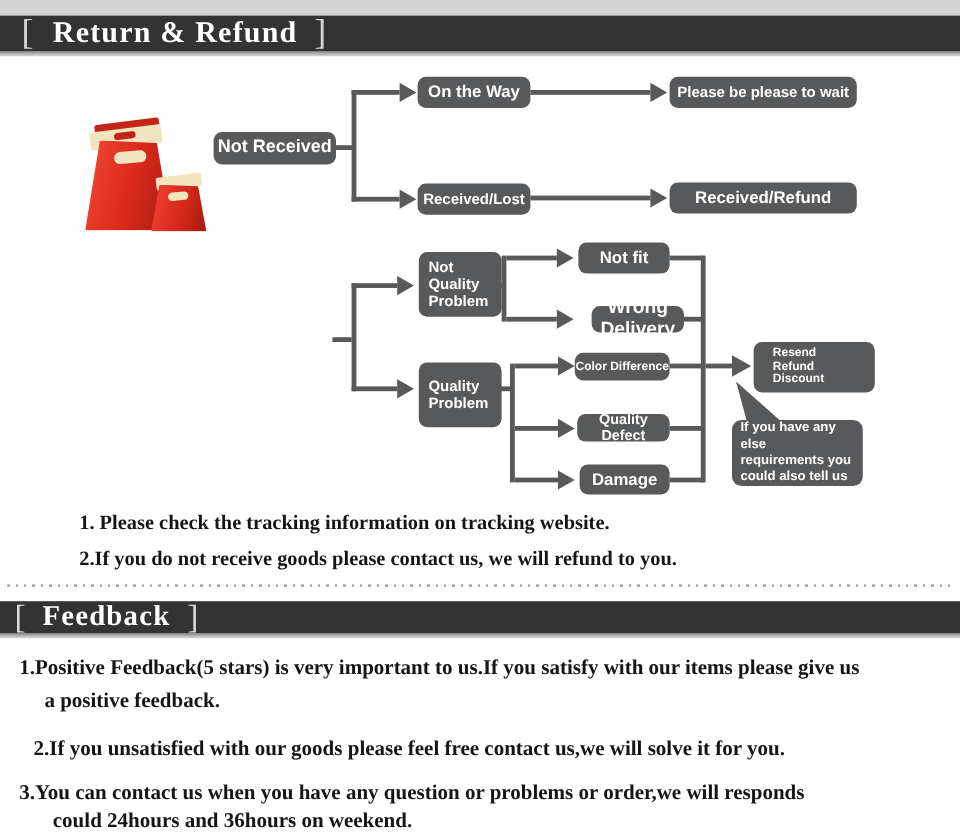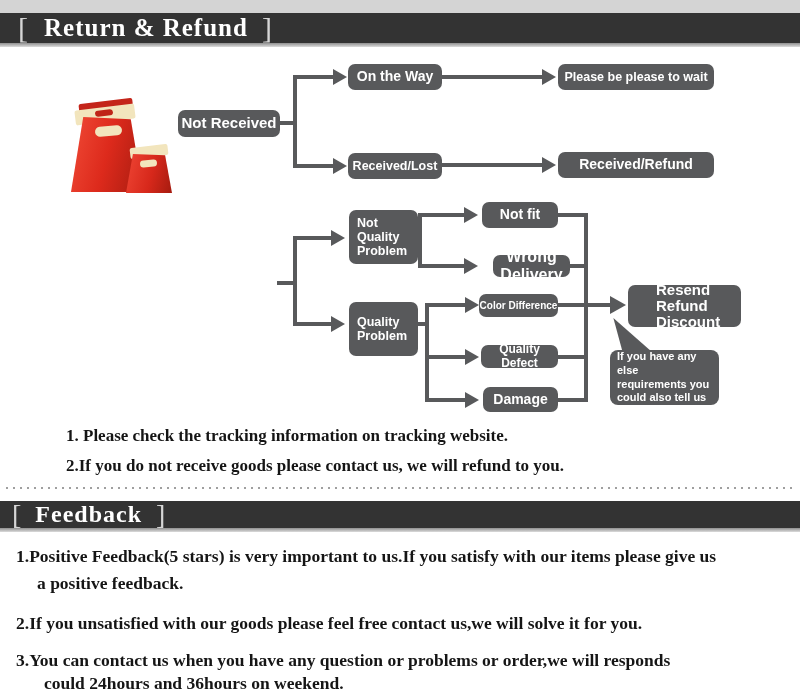--- a/index.html
+++ b/index.html
@@ -126,21 +126,21 @@
 
   <div class="hline" style="left:558px;top:213px;width:28px;height:4px;"></div>
   <div class="hline" style="left:558px;top:264px;width:28px;height:4px;"></div>
   <div class="hline" style="left:558px;top:303px;width:28px;height:4px;"></div>
   <div class="hline" style="left:558px;top:355px;width:28px;height:4px;"></div>
   <div class="hline" style="left:558px;top:398px;width:28px;height:4px;"></div>
   <div class="vline" style="left:584px;top:213px;width:4px;height:189px;"></div>
   <div class="hline" style="left:588px;top:303px;width:22px;height:4px;"></div>
   <div class="arr-lg" style="left:610px;top:296px;"></div>
 
-  <div class="node left" style="left:628px;top:285px;width:85px;height:42px;font-size:15px;padding-left:28px;line-height:1.05;">Resend
+  <div class="node left" style="left:628px;top:285px;width:85px;height:42px;font-size:10px;padding-left:16px;line-height:1.05;">Resend
 Refund
 Discount</div>
 
   <div class="bubble-tail"></div>
   <div class="node left" style="left:610px;top:350px;width:102px;height:55px;font-size:11px;padding-left:7px;border-radius:8px;line-height:1.25;">If you have any else
 requirements you
 could also tell us</div>
 
   <div class="note rr-note" style="left:66px;top:426px;">1. Please check the tracking information on tracking website.</div>
   <div class="note rr-note" style="left:66px;top:456px;">2.If you do not receive goods please contact us, we will refund to you.</div>
@@ -149,17 +149,17 @@
 
   <div class="hdr-bar" style="top:501px;height:27px;font-size:24px;padding-left:12px;">
     <span class="bracket" style="font-size:28px;">[</span>
     <span class="ttl" style="margin-left:14px;">Feedback</span>
     <span class="bracket" style="font-size:28px;margin-left:14px;">]</span>
   </div>
   <div class="bar-shadow" style="top:528px;"></div>
 
   <div class="note fb-note" style="left:16px;top:546px;">1.Positive Feedback(5 stars) is very important to us.If you satisfy with our items please give us</div>
   <div class="note fb-note" style="left:37px;top:573px;">a positive feedback.</div>
-  <div class="note fb-note" style="left:16px;top:613px;">2.If you unsatisfied with our goods please feel free contact us,we will solve it for you.</div>
+  <div class="note fb-note" style="left:28px;top:613px;">2.If you unsatisfied with our goods please feel free contact us,we will solve it for you.</div>
   <div class="note fb-note" style="left:16px;top:650px;">3.You can contact us when you have any question or problems or order,we will responds</div>
   <div class="note fb-note" style="left:44px;top:673px;">could 24hours and 36hours on weekend.</div>
 
 </div>
 
 </body></html>

